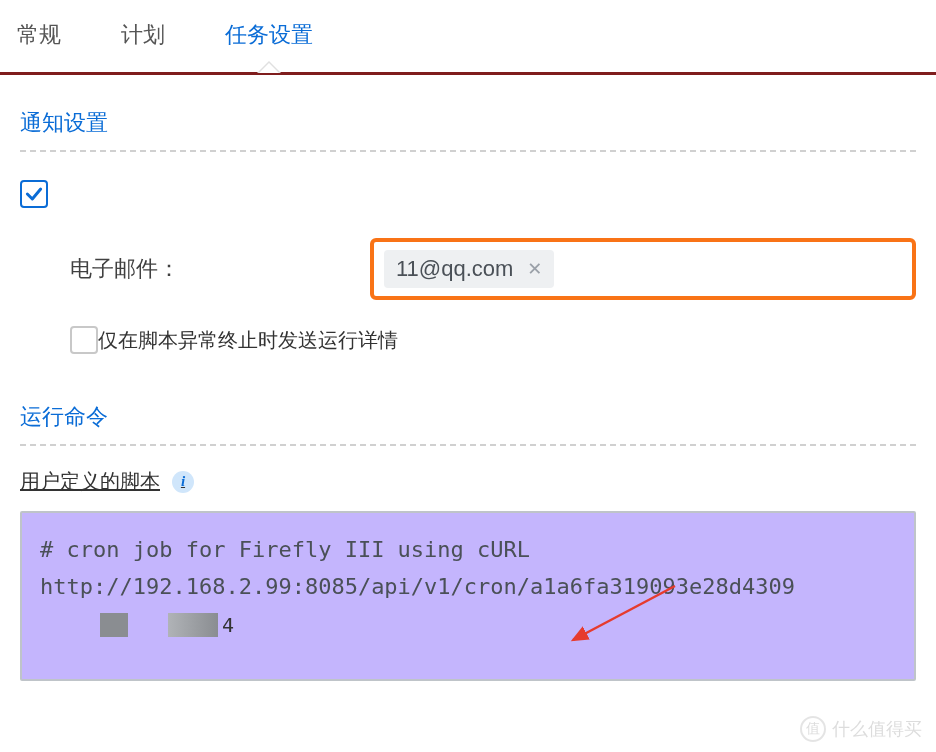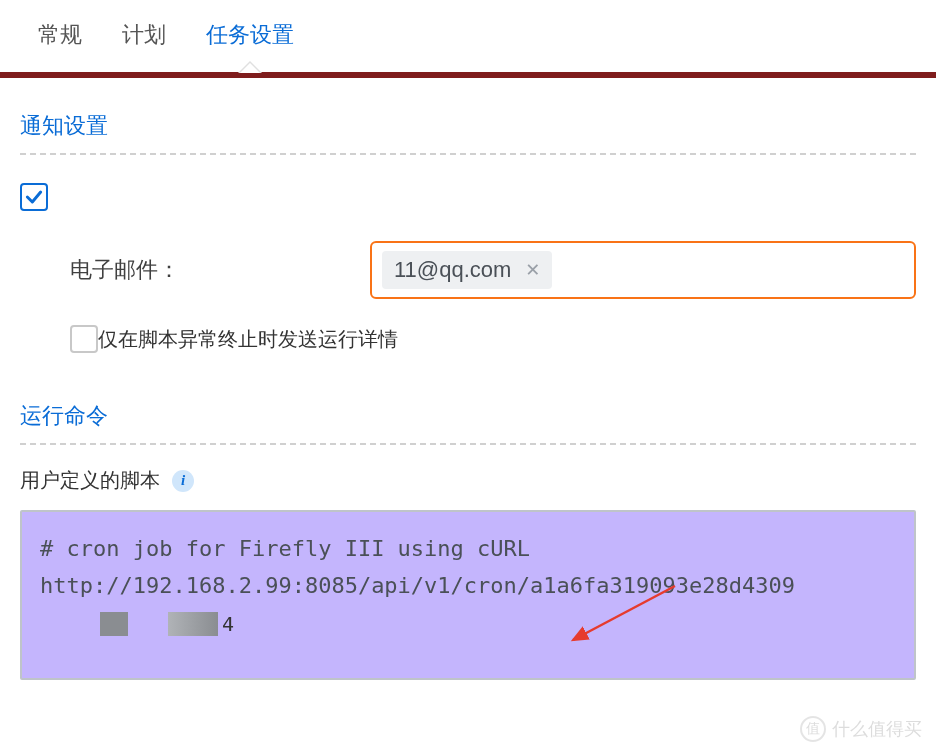--- a/index.html
+++ b/index.html
@@ -12,23 +12,23 @@
       font-size: 20px;
       color: #333;
       background: #fff;
       width: 936px;
       height: 752px;
       overflow: hidden;
       position: relative;
     }
     .tabs {
       display: flex;
-      gap: 20px;
-      padding: 0 28px;
-      border-bottom: 6px solid #7f1d1d;
+      gap: 40px;
+      padding: 0 7px;
+      border-bottom: 3px solid #7f1d1d;
     }
     .tab {
       padding: 20px 10px 22px 10px;
       cursor: pointer;
       font-size: 22px;
       color: #555;
       position: relative;
     }
     .tab.active {
       color: #0a6cd6;
@@ -104,21 +104,21 @@
       padding: 18px 0 18px 50px;
       gap: 10px;
     }
     .field-label {
       width: 290px;
       font-size: 22px;
       color: #404040;
     }
     .tag-input {
       flex: 1;
-      border: 2px solid #f97316;
+      border: 4px solid #f97316;
       border-radius: 6px;
       padding: 8px 10px;
       display: flex;
       align-items: center;
       min-height: 48px;
       background: #fff;
     }
     .tag {
       background: #eef0f2;
       border-radius: 4px;
@@ -138,20 +138,21 @@
     .sub-checkbox-row {
       display: flex;
       align-items: center;
       padding: 8px 0 8px 50px;
     }
     .label-with-info {
       display: flex;
       align-items: center;
       gap: 12px;
       padding: 22px 0 16px 0;
+      text-decoration: underline;
     }
     .info-icon {
       width: 22px;
       height: 22px;
       border-radius: 50%;
       background: #d0e6fb;
       color: #0a6cd6;
       display: flex;
       align-items: center;
       justify-content: center;

